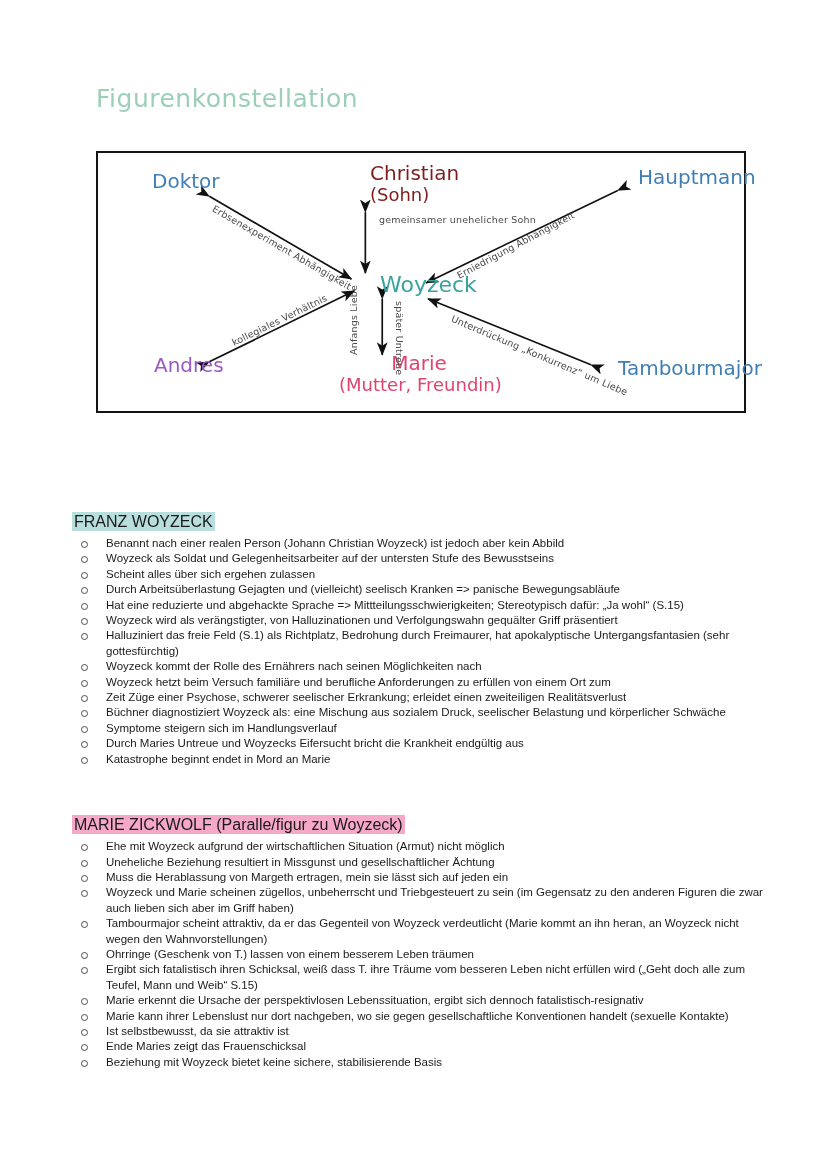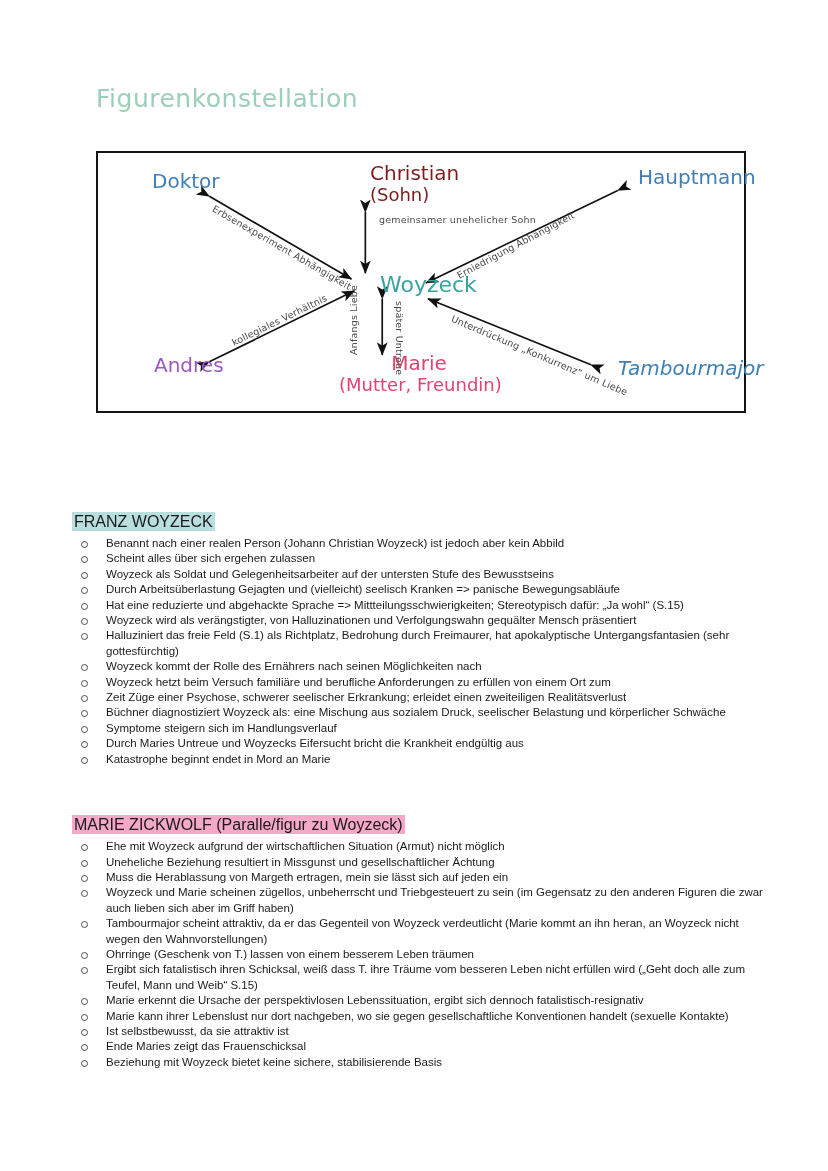--- a/index.html
+++ b/index.html
@@ -172,21 +172,21 @@
 
     <div class="node" style="left:24px; top:202px; color:#9b59c6;">
       <span>Andres</span>
     </div>
 
     <div class="node" style="left:209px; top:200px; color:#e0436f; text-align:center; width:160px;">
       <span>Marie</span>
       <span class="sub">(Mutter, Freundin)</span>
     </div>
 
-    <div class="node" style="left:488px; top:205px; color:#3f7fb5;font-style:italic;">
+    <div class="node" style="left:488px; top:205px; color:#3f7fb5;">
       <span>Tambourmajor</span>
     </div>
 
     <div class="edge-label" style="left:118px; top:50px; transform:rotate(30deg); transform-origin:left top; text-align:center;">
       <span class="blk">Erbsenexperiment</span>
       <span class="blk">Abhängigkeit</span>
     </div>
 
     <div class="edge-label" style="left:281px; top:61px;">
       <span class="blk">gemeinsamer</span>
@@ -222,25 +222,25 @@
 
   </div>
 </div>
 
 <div class="notes">
 
   <div class="section">
     <div><span class="section-heading hl-teal">FRANZ WOYZECK</span></div>
     <ul class="bullets">
       <li>Benannt nach einer realen Person (Johann Christian Woyzeck) ist jedoch aber kein Abbild</li>
+      <li>Woyzeck als Soldat und Gelegenheitsarbeiter auf der untersten Stufe des Bewusstseins</li>
       <li>Scheint alles über sich ergehen zulassen</li>
-      <li>Woyzeck als Soldat und Gelegenheitsarbeiter auf der untersten Stufe des Bewusstseins</li>
       <li>Durch Arbeitsüberlastung Gejagten und (vielleicht) seelisch Kranken =&gt; panische Bewegungsabläufe</li>
       <li>Hat eine reduzierte und abgehackte Sprache =&gt; Mittteilungsschwierigkeiten; Stereotypisch dafür: „Ja wohl“ (S.15)</li>
-      <li>Woyzeck wird als verängstigter, von Halluzinationen und Verfolgungswahn gequälter Mensch präsentiert</li>
+      <li>Woyzeck wird als verängstigter, von Halluzinationen und Verfolgungswahn gequälter Griff präsentiert</li>
       <li>Halluziniert das freie Feld (S.1) als Richtplatz, Bedrohung durch Freimaurer, hat apokalyptische Untergangsfantasien (sehr gottesfürchtig)</li>
       <li>Woyzeck kommt der Rolle des Ernährers nach seinen Möglichkeiten nach</li>
       <li>Woyzeck hetzt beim Versuch familiäre und berufliche Anforderungen zu erfüllen von einem Ort zum</li>
       <li>Zeit Züge einer Psychose, schwerer seelischer Erkrankung; erleidet einen zweiteiligen Realitätsverlust</li>
       <li>Büchner diagnostiziert Woyzeck als: eine Mischung aus sozialem Druck, seelischer Belastung und körperlicher Schwäche</li>
       <li>Symptome steigern sich im Handlungsverlauf</li>
       <li>Durch Maries Untreue und Woyzecks Eifersucht bricht die Krankheit endgültig aus</li>
       <li>Katastrophe beginnt endet in Mord an Marie</li>
     </ul>
   </div>

